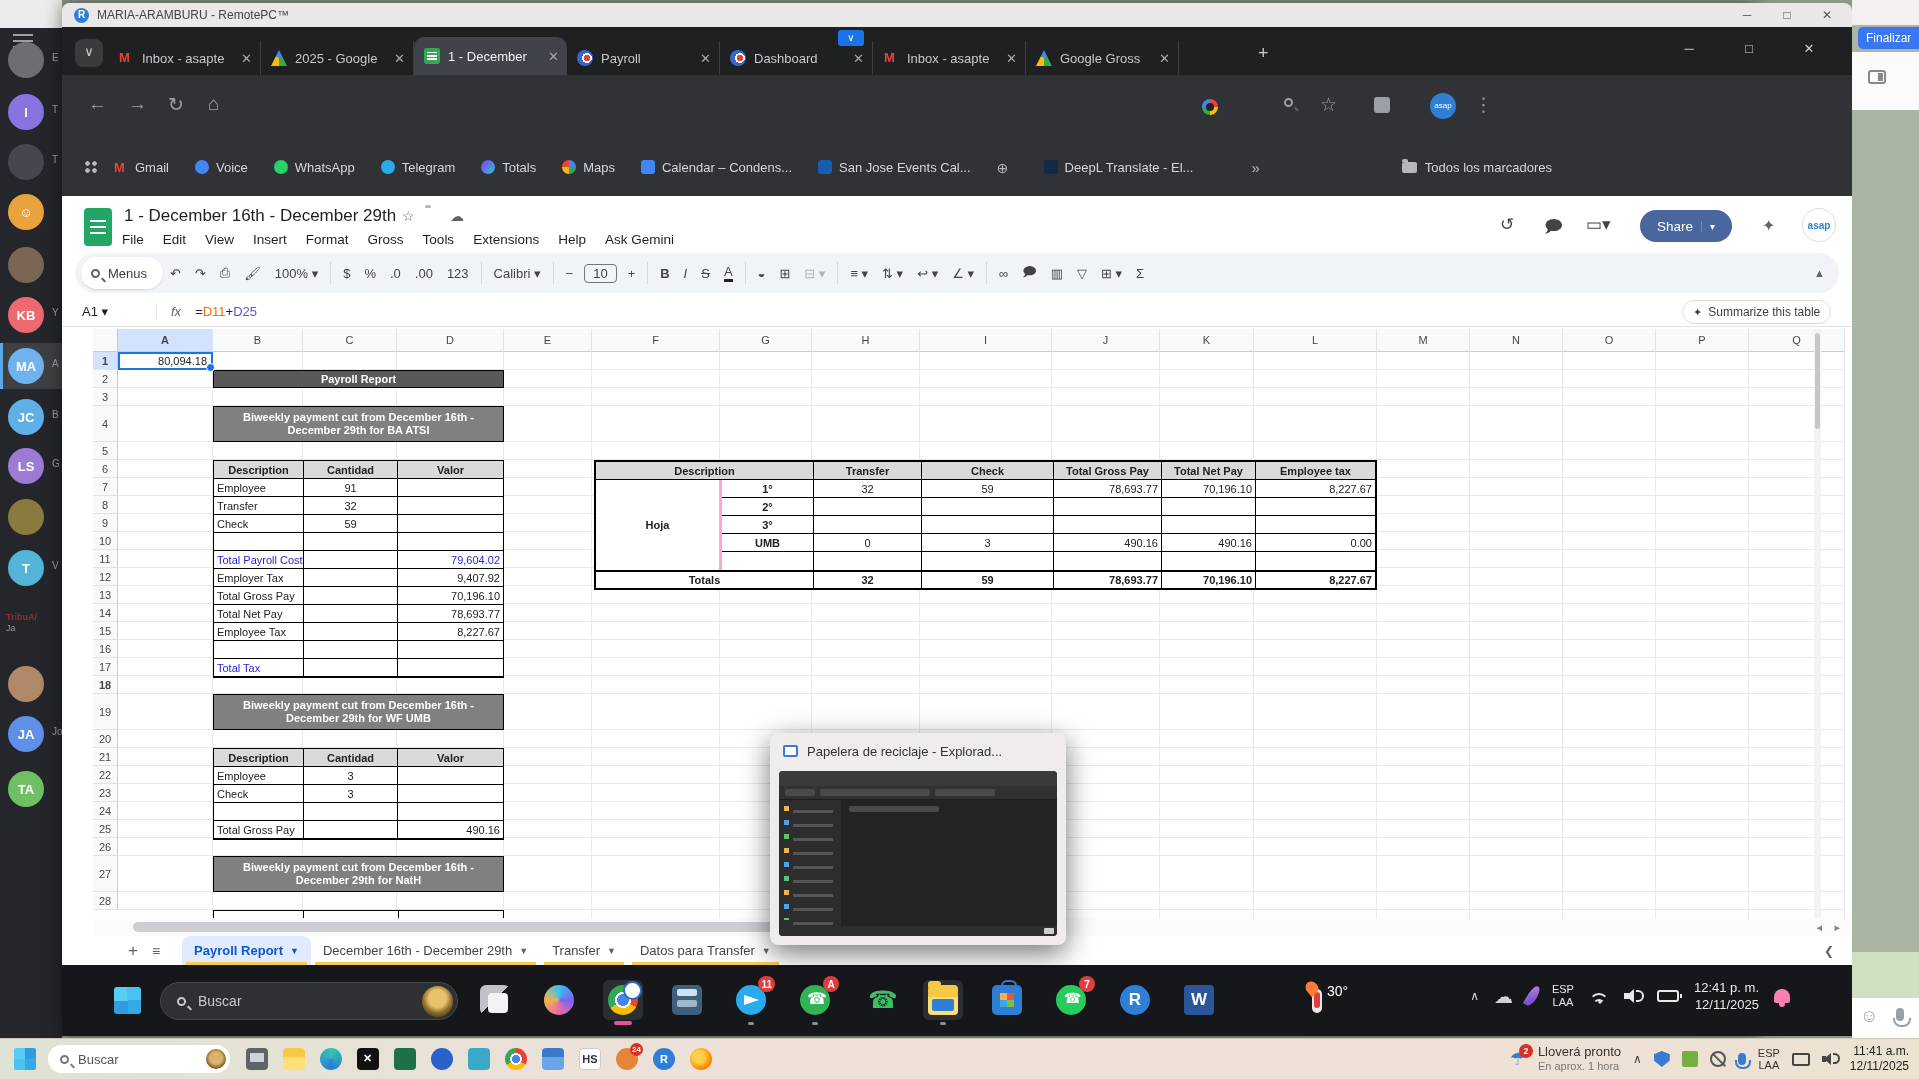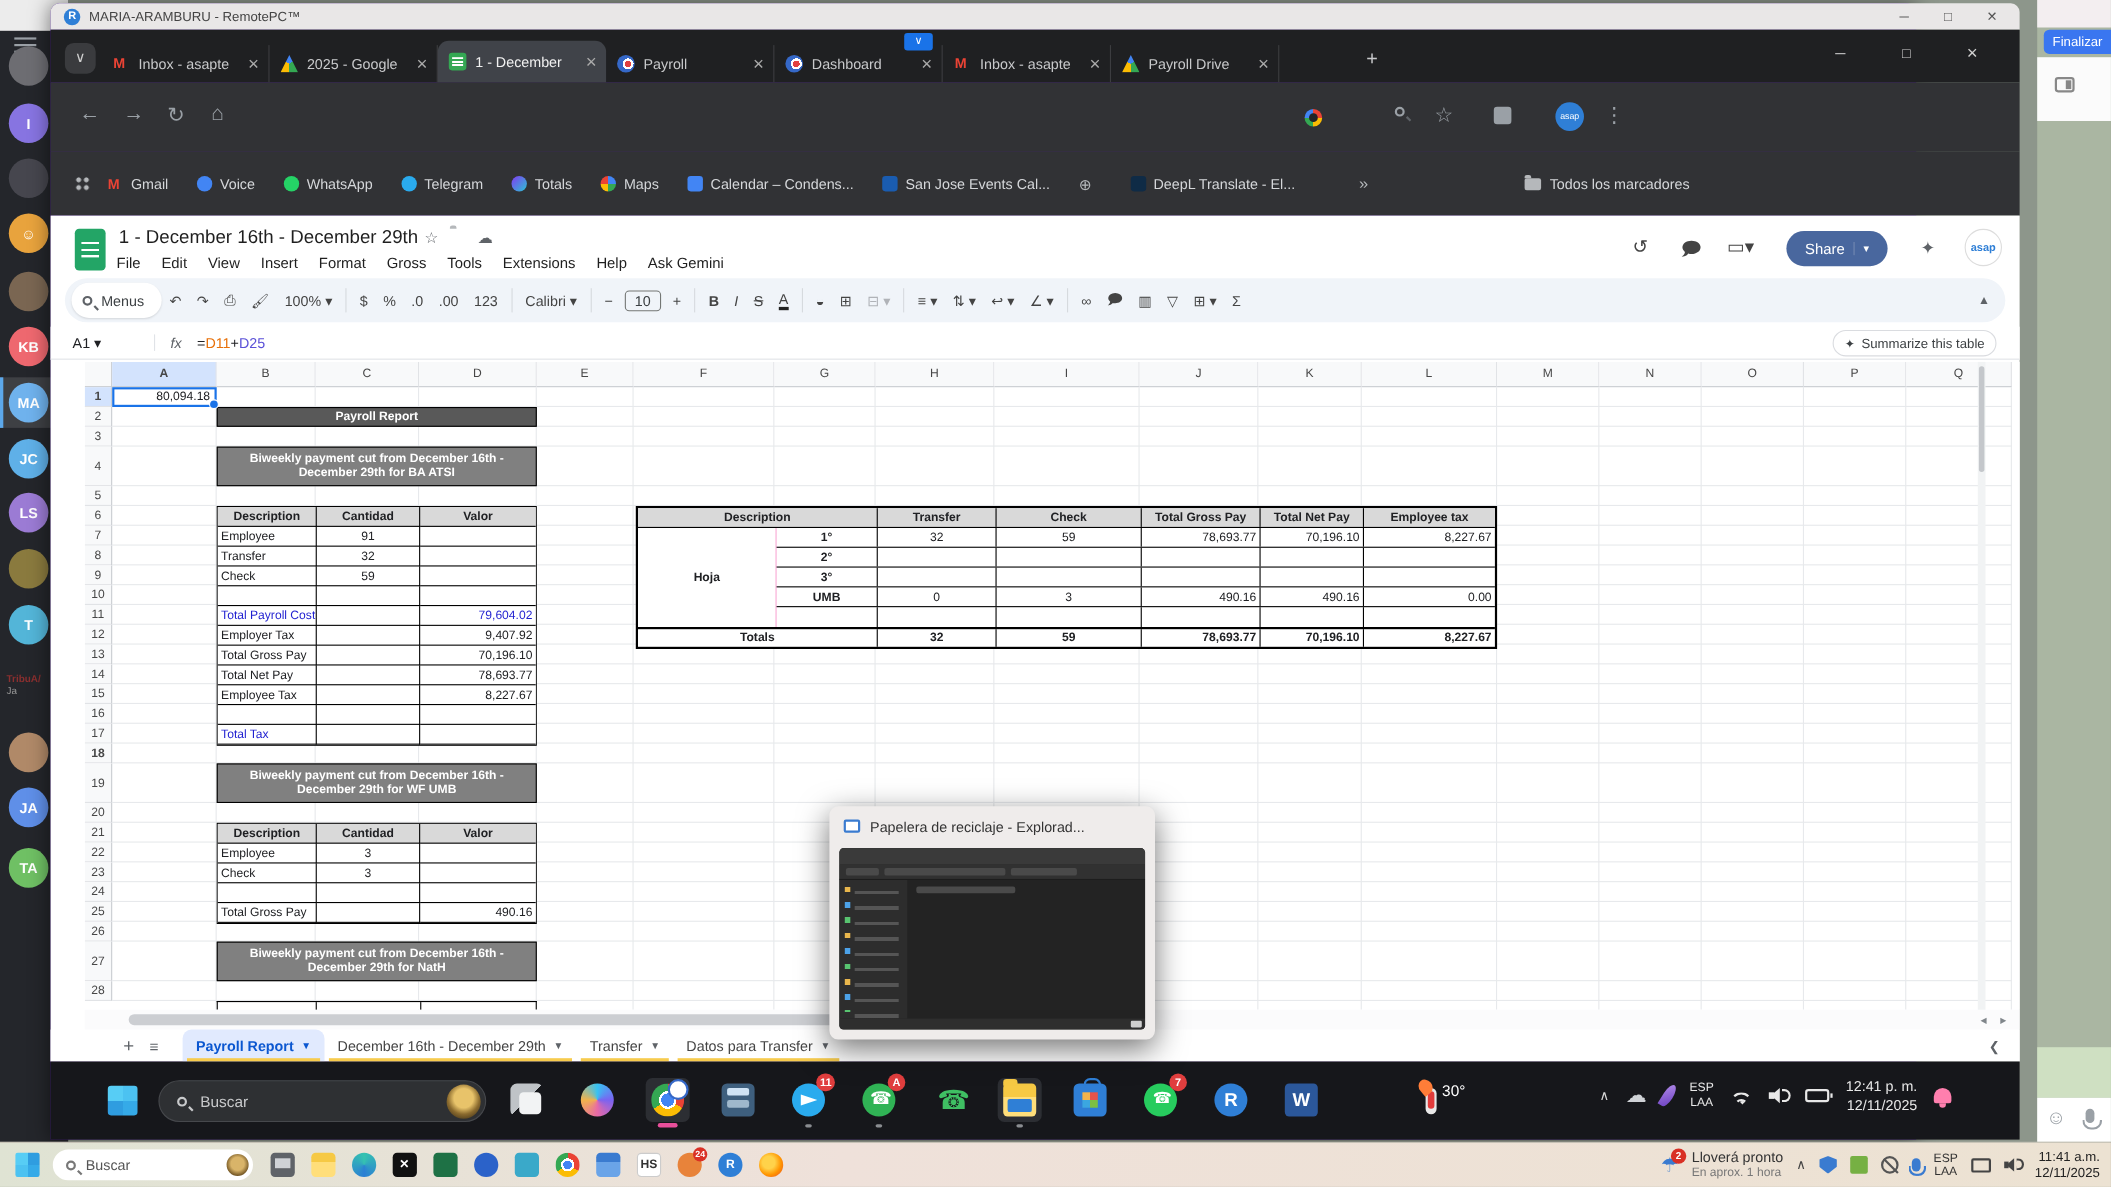--- a/index.html
+++ b/index.html
@@ -25,21 +25,21 @@
   .hr-white{position:absolute;left:0;top:52px;width:67px;height:58px;background:#fbfbfb;}
   .hr-split{position:absolute;left:16px;top:70px;width:18px;height:14px;border:2px solid #888;border-radius:3px;}
   .hr-split::after{content:"";position:absolute;right:1px;top:1px;width:5px;height:8px;background:#888;}
   .hr-green{position:absolute;left:0;top:952px;width:67px;height:46px;background:#cfe0c2;}
   .hr-input{position:absolute;left:0;top:998px;width:67px;height:40px;background:#ffffff;color:#9aa0a6;}
   .hr-smile{position:absolute;left:8px;top:8px;font-size:18px;color:#9aa0a6;}
   .hr-mic{position:absolute;left:44px;top:10px;width:8px;height:13px;background:#9aa0a6;border-radius:4px;}
   .hr-mic::after{content:"";position:absolute;left:-3px;top:10px;width:14px;height:7px;border:2px solid #9aa0a6;border-top:none;border-radius:0 0 8px 8px;}
 
   
-  .rwin{left:46px;top:3px;width:1696px;height:1033px;border-radius:8px 8px 0 0;box-shadow:0 0 18px rgba(0,0,0,.5);background:#4c1d95;}
+  .rwin{left:62px;top:3px;width:1696px;height:1033px;border-radius:8px 8px 0 0;box-shadow:0 0 18px rgba(0,0,0,.5);background:#fde047;}
   .rpc-bar{position:absolute;left:0;top:0;width:1790px;height:24px;background:#e9e7e7;border-radius:8px 8px 0 0;display:flex;align-items:center;color:#444;font-size:12px;}
   .rpc-ico{width:15px;height:15px;border-radius:50%;background:#2f7fd6;margin:0 8px 0 12px;position:relative;}
   .rpc-ico::after{content:"R";position:absolute;left:4px;top:1px;color:#fff;font-size:10px;font-weight:bold;}
   .rpc-ctl{position:absolute;top:4px;width:30px;height:16px;color:#555;font-size:12px;text-align:center;line-height:16px;}
 
   
   .tabstrip{position:absolute;left:0;top:24px;width:1790px;height:48px;background:#1f2022;}
   .tsearch{position:absolute;left:13px;top:12px;width:28px;height:28px;border-radius:8px;background:#3a3b3e;color:#cfcfcf;text-align:center;line-height:26px;font-size:13px;}
   .tabs{position:absolute;left:46px;top:10px;display:flex;height:38px;}
   .tab{position:relative;width:153px;height:34px;margin-top:4px;display:flex;align-items:center;color:#c8c9cb;font-size:13px;border-right:1px solid #3c3d40;}
@@ -152,21 +152,21 @@
   .partialtab{position:absolute;left:95px;top:558px;width:291px;height:8px;border:1px solid #000;border-bottom:none;background:#fff;}
   .partialtab::before{content:"";position:absolute;left:89px;top:0;width:1px;height:8px;background:#000;}
   .partialtab::after{content:"";position:absolute;left:184px;top:0;width:1px;height:8px;background:#000;}
 
   .rtable{position:absolute;left:476px;top:108px;width:783px;border:2px solid #000;background:#fff;font-size:11px;}
   .rt-hdr{display:flex;height:18px;background:#d9d9d9;font-weight:bold;border-bottom:1px solid #000;}
   .rt-hdr>div,.rt-r>div,.rt-tot>div{display:flex;align-items:center;justify-content:center;border-right:1px solid #000;overflow:hidden;}
   .rt-hdr .w1{width:218px;}
   .w2{width:92px;}.w3{width:108px;}.w4{width:132px;}.w5{width:108px;}.w6{width:94px;}.w7{width:119px;border-right:none!important;}
   .rt-body{display:flex;}
-  .rt-hoja{width:126px;border-right:1px solid #f9a8d4;display:flex;align-items:center;justify-content:center;font-weight:bold;}
+  .rt-hoja{width:126px;border-right:3px solid #f9a8d4;display:flex;align-items:center;justify-content:center;font-weight:bold;}
   .rt-rows{flex:1;}
   .rt-r{display:flex;height:18px;border-bottom:1px solid #000;}
   .rt-r:last-child{border-bottom:none;}
   .rt-r .w2{font-weight:bold;}
   .rt-r .num{justify-content:flex-end;padding-right:3px;}
   .rt-tot{display:flex;height:18px;border-top:2px solid #000;font-weight:bold;}
   .rt-tot .w1{width:218px;}
   .rt-tot .num{justify-content:flex-end;padding-right:3px;}
 
   .hscroll{position:absolute;left:31px;top:722px;width:1759px;height:18px;background:#fbfbfc;}
@@ -430,21 +430,21 @@
             <span class="tlabel">Dashboard</span>
             <span class="tclose">✕</span>
           </div>
           <div class="tab fav-gmail">
             <span class="fav"></span>
             <span class="tlabel">Inbox - asapte</span>
             <span class="tclose">✕</span>
           </div>
           <div class="tab fav-drive">
             <span class="fav"></span>
-            <span class="tlabel">Payroll Drive</span>
+            <span class="tlabel">Google Gross</span>
             <span class="tclose">✕</span>
           </div>
         </div>
       <div class="ext-badge">∨</div>
       <div class="newtab">+</div>
       <div class="capbtn" style="left:1612px;">─</div>
       <div class="capbtn" style="left:1672px;">□</div>
       <div class="capbtn" style="left:1732px;">✕</div>
     </div>
 

